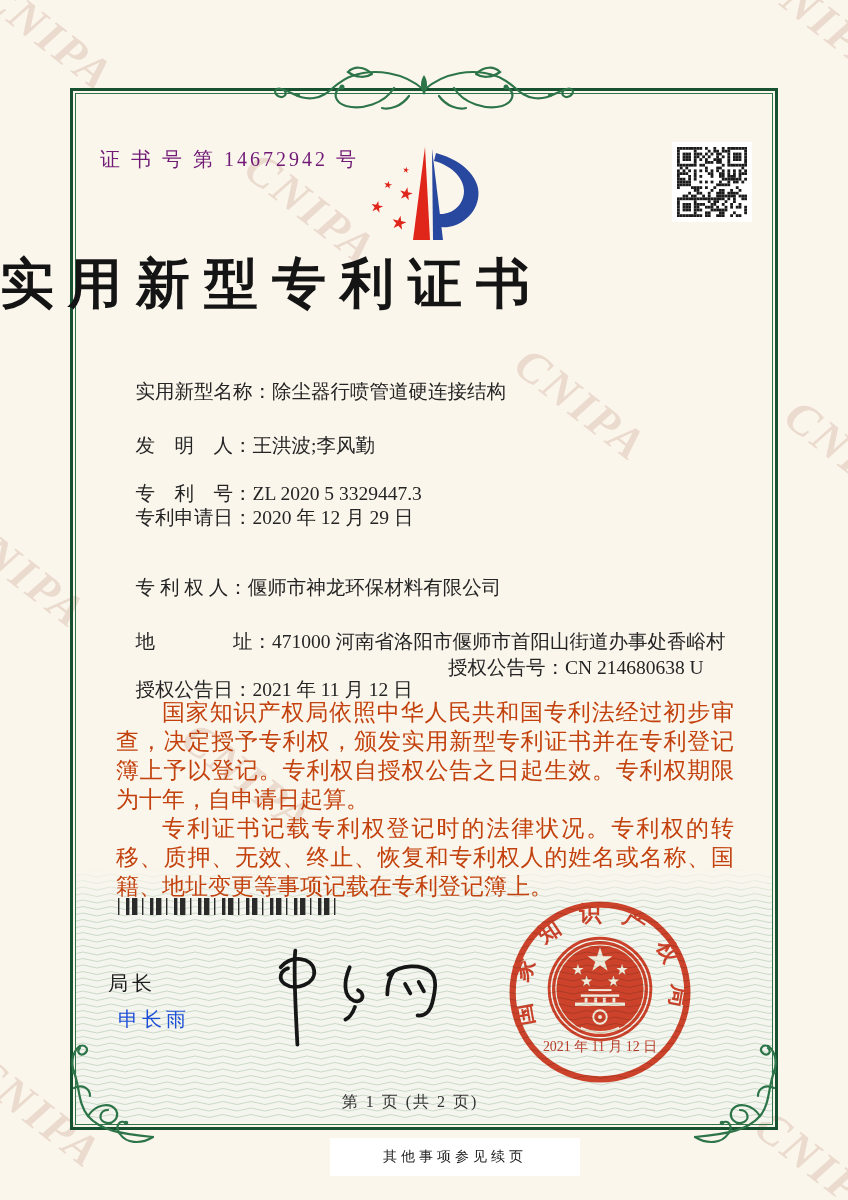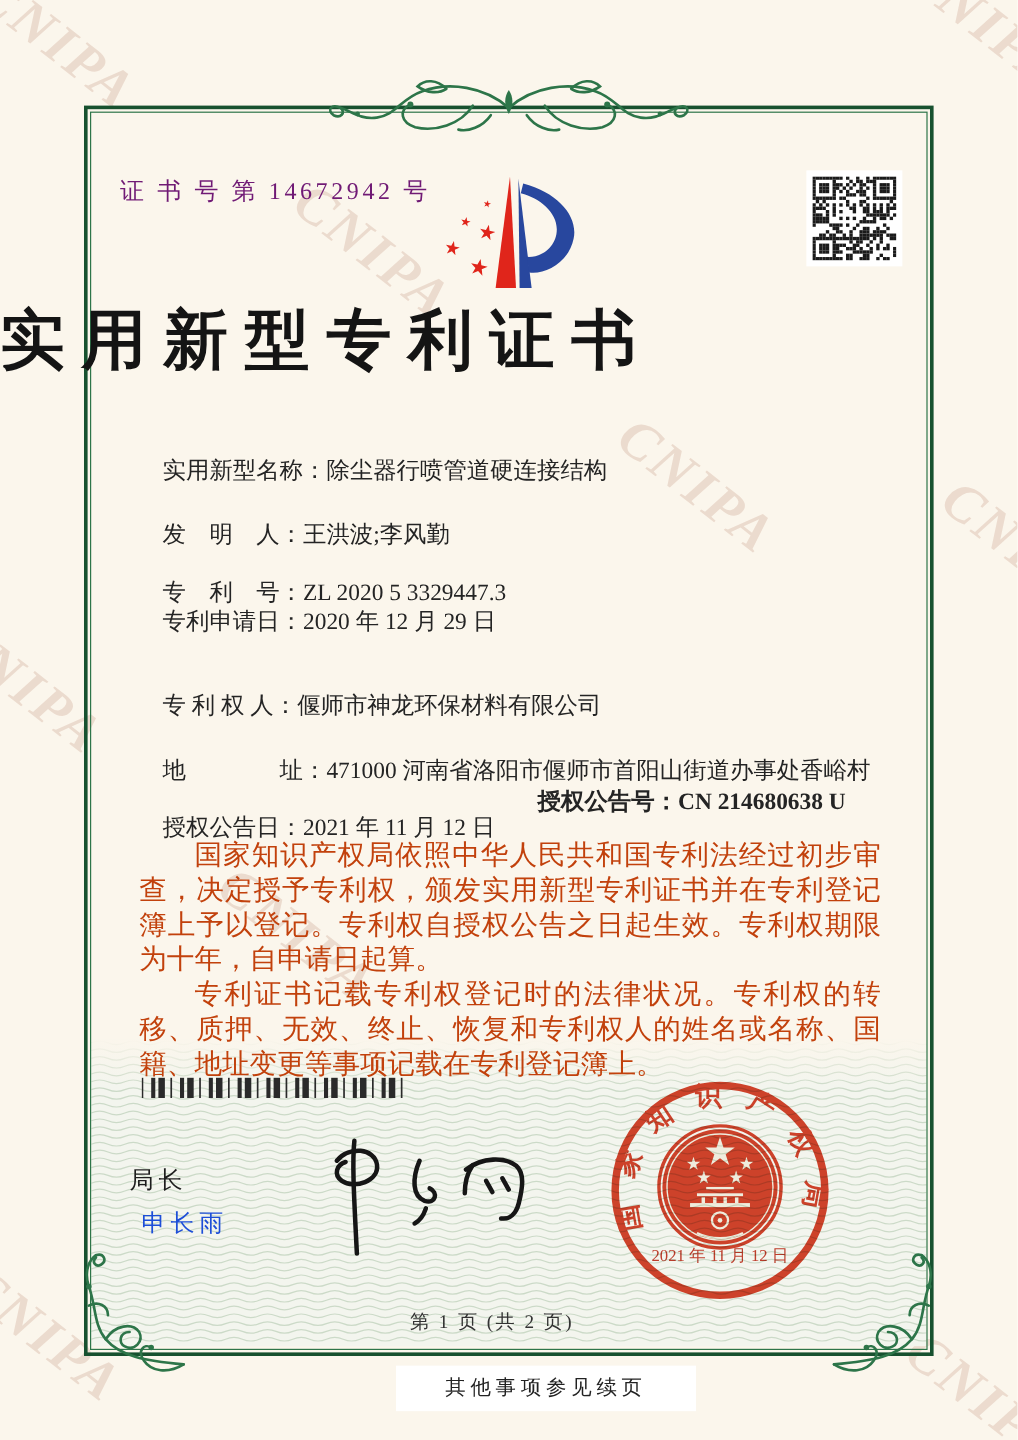--- a/index.html
+++ b/index.html
@@ -34,35 +34,35 @@
   .logo{ position:absolute; left:344px; top:136px; width:164px; height:122px; }
   .qr-box{ position:absolute; left:672px; top:142px; width:80px; height:80px; background:#fff; }
   .qr-box svg{ position:absolute; left:5px; top:5px; }
   .title{
     position:absolute; left:0; top:248px; width:100%; 
     font-size:54px; font-weight:bold; letter-spacing:14px; color:#141414;
   }
   
   .row{ position:absolute; left:116px; font-size:19.5px; white-space:pre; color:#242424; }
   .row .lbl{ white-space:pre; }
-  .grant-no{ position:absolute; left:332px; top:0; white-space:pre;font-weight:bold; }
+  .grant-no{ position:absolute; left:332px; top:0; white-space:pre; }
   
   .paras{ position:absolute; left:116px; top:698px; width:618px; }
   .paras p{ margin:0; font-size:23px; line-height:29px; text-indent:2em; color:#c2410c; text-align:justify; }
   
   .barcode{ position:absolute; left:118px; top:898px; width:224px; height:17px; }
   .officer-title{ position:absolute; left:108px; top:970px; font-size:20px; letter-spacing:4px; color:#1d1d1d;}
   .officer-name{ position:absolute; left:118px; top:1006px; font-size:20px; letter-spacing:4px; color:#1d4ed8;}
   .signature{ position:absolute; left:238px; top:938px; width:215px; height:115px; }
   .seal{ position:absolute; left:504px; top:896px; width:192px; height:192px; mix-blend-mode:multiply; opacity:.95;}
   .page-info{ position:absolute; left:290px; top:1092px; width:240px; text-align:center; font-size:16px; letter-spacing:2px; color:#333; }
   .cont-box{
     position:absolute; left:330px; top:1138px; width:250px; height:38px;
     background:#ffffff; text-align:center; line-height:38px;
-    font-size:17px; letter-spacing:4px; color:#222;
+    font-size:14px; letter-spacing:4px; color:#222;
   }
 </style>
 </head>
 <body>
 
 <div class="page">
 
   <div class="wm" style="left:-28px;top:8px">CNIPA</div>
   <div class="wm" style="left:235px;top:182px">CNIPA</div>
   <div class="wm" style="left:745px;top:-8px">CNIPA</div>

